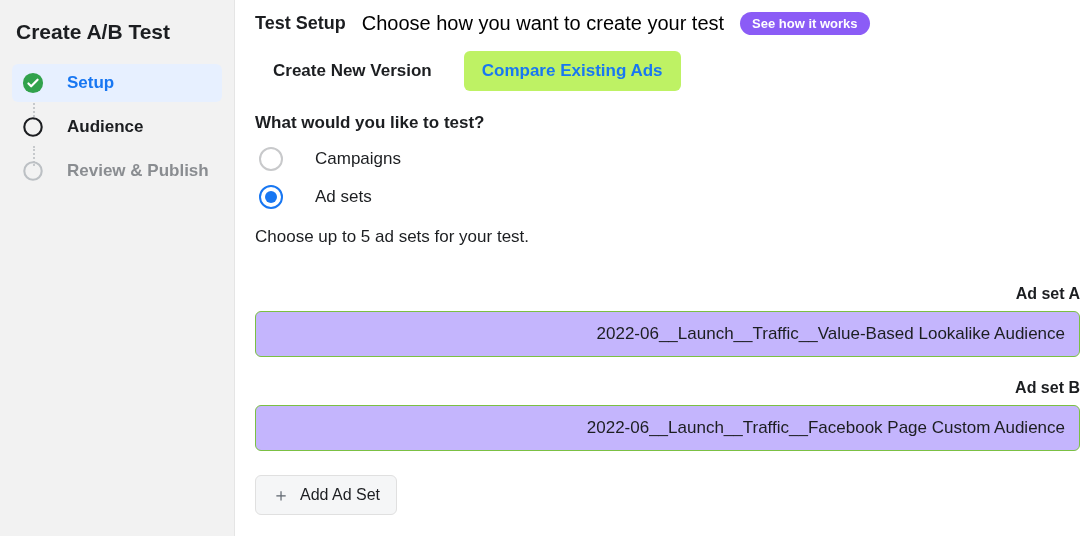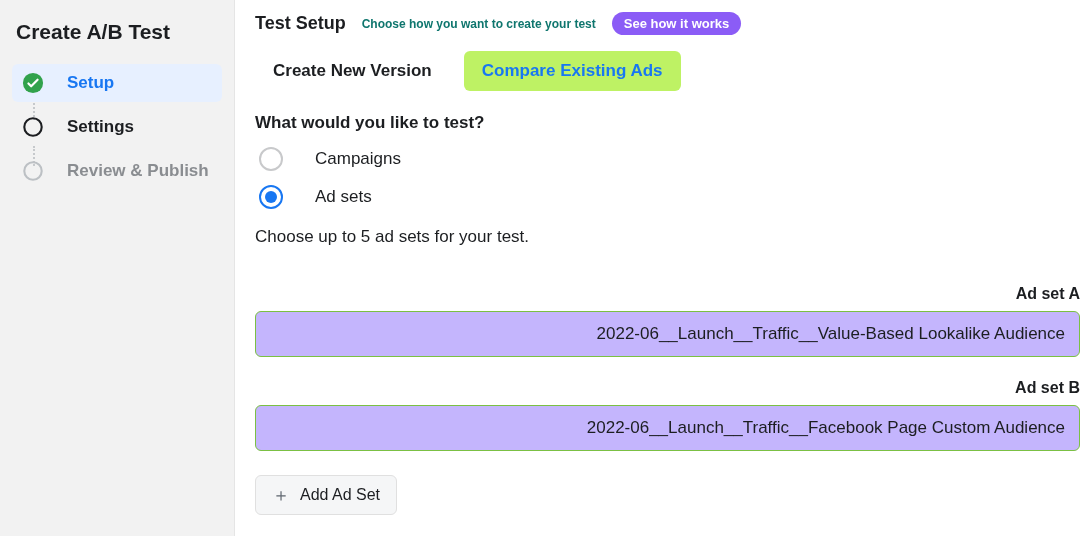--- a/index.html
+++ b/index.html
@@ -14,21 +14,21 @@
     .step-row.done .step-label { color: #1c1e21; font-weight: 700; }
     .step-row.pending .step-label { color: #8a8d91; font-weight: 700; }
     .step-label { font-size: 17px; margin-left: 10px; }
     .step-icon { width: 22px; height: 22px; flex: 0 0 22px; display: inline-flex; align-items: center; justify-content: center; }
     .connector { position: absolute; left: 21px; width: 0; border-left: 2px dotted #c6c9cc; z-index: 0; }
     .connector.c1 { top: 36px; height: 20px; }
     .connector.c2 { top: 82px; height: 20px; }
     .main { flex: 1; padding: 12px 0 20px 20px; overflow: hidden; }
     .header-row { display: flex; align-items: center; gap: 16px; margin-bottom: 16px; text-align: center; }
     .header-title { font-size: 18px; font-weight: 700; color: #1c1e21; }
-    .header-sub { font-size: 12px; color: #0f766e; font-weight: bold; }
+    .header-sub { font-size: 20px; color: #000000; }
     .pill { background: #8b5cf6; color: #fff; font-size: 13px; font-weight: 600; padding: 4px 12px; border-radius: 14px; cursor: pointer; }
     .tabs { display: flex; gap: 14px; margin-bottom: 22px; }
     .tab { font-size: 17px; font-weight: 600; padding: 10px 18px; border-radius: 6px; cursor: pointer; color: #1c1e21; }
     .tab.active { background: #bef264; color: #1877f2; font-weight: 700; }
     .question { font-size: 17px; font-weight: 700; color: #1c1e21; margin-bottom: 14px; }
     .radios { display: flex; flex-direction: column; gap: 14px; margin-bottom: 18px; }
     .radio-row { display: flex; align-items: center; gap: 32px; cursor: pointer; }
     .radio-row span.lbl { font-size: 17px; color: #1c1e21; }
     .radio-outer { width: 24px; height: 24px; border-radius: 50%; display: inline-flex; align-items: center; justify-content: center; margin-left: 4px; }
     .radio-outer.unsel { border: 2px solid #c8c9cb; }
@@ -60,21 +60,21 @@
         </span>
         <span class="step-label">Setup</span>
       </div>
 
       <div class="step-row done">
         <span class="step-icon">
           <svg viewBox="0 0 24 24" width="22" height="22">
               <circle cx="12" cy="12" r="9.5" fill="none" stroke="#1c1e21" stroke-width="2.3"></circle>
             </svg>
         </span>
-        <span class="step-label">Settings</span>
+        <span class="step-label">Audience</span>
       </div>
 
       <div class="step-row pending">
         <span class="step-icon">
           <svg viewBox="0 0 24 24" width="22" height="22">
               <circle cx="12" cy="12" r="9.5" fill="none" stroke="#bcc0c4" stroke-width="2.3"></circle>
             </svg>
         </span>
         <span class="step-label">Review &amp; Publish</span>
       </div>

